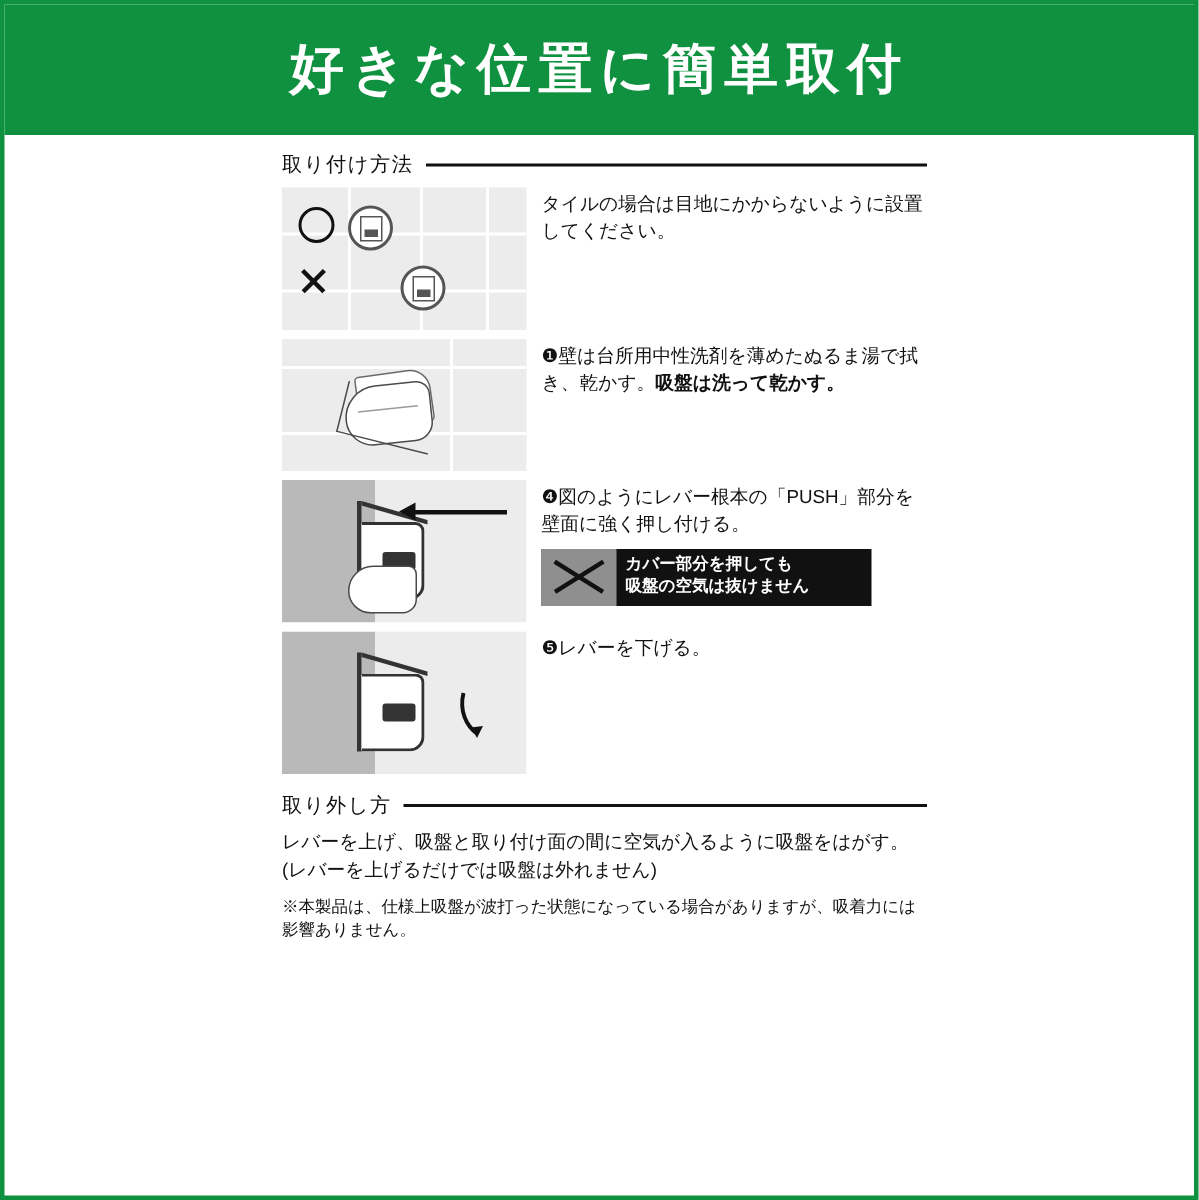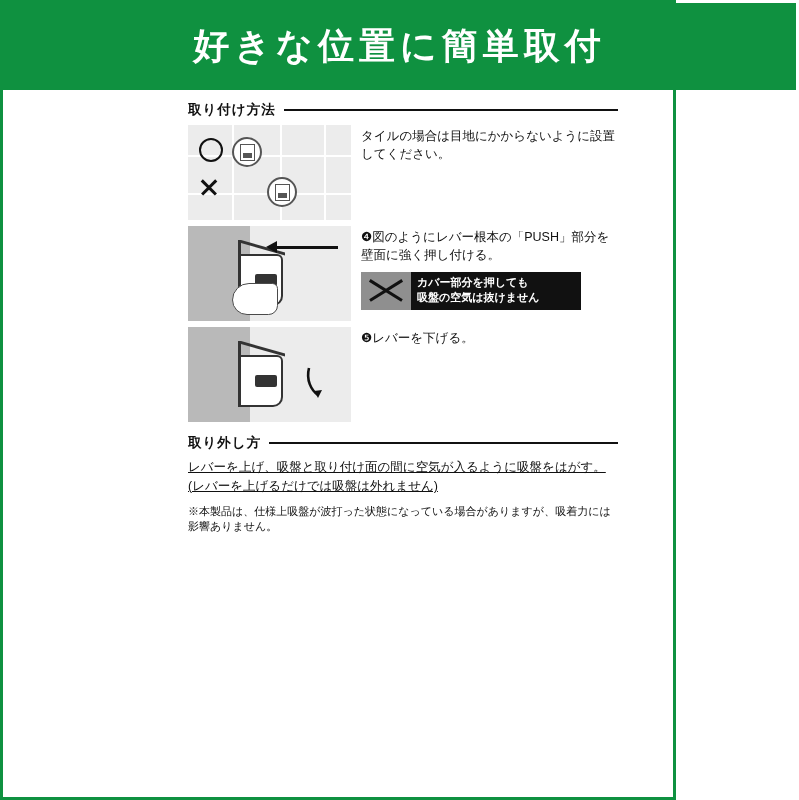--- a/index.html
+++ b/index.html
@@ -5,21 +5,21 @@
   html,body{margin:0;padding:0;}
   body{
     width:799px;height:800px;
     background:#ffffff;
     font-family:"Liberation Sans", sans-serif;
     color:#111;
     overflow:hidden;
   }
   .page{
     position:relative;
-    width:676px;height:800px;
+    width:799px;height:800px;
     box-sizing:border-box;
     border:3px solid #0f9140;
     background:#ffffff;
   }
   .header{
     position:absolute;left:0;top:0;
     width:793px;height:87px;
     background:#0f9140;
     display:flex;align-items:center;justify-content:center;
   }
@@ -33,21 +33,21 @@
     position:absolute;
     left:185px; top:98px;
     width:430px;
   }
   
   .sec-head{
     display:flex;align-items:center;
     margin-bottom:6px;
   }
   .sec-head .label{
-    font-size:13.5px;font-weight:bold;white-space:nowrap;letter-spacing:1px;
+    font-size:13.5px;font-weight:normal;white-space:nowrap;letter-spacing:1px;
   }
   .sec-head .rule{
     flex:1;height:2px;background:#111;margin-left:8px;
   }
   .steps{margin-top:4px;}
   .step{
     display:flex;
     align-items:flex-start;
     margin-bottom:6px;
   }
@@ -197,21 +197,21 @@
   }
   .caution .ico:before{transform:rotate(32deg);}
   .caution .ico:after{transform:rotate(-32deg);}
   .caution .ctext{
     padding:3px 6px;font-size:11px;line-height:1.35;font-weight:bold;
   }
 
   
   .removal{margin-top:12px;}
   .removal .body{
-    font-size:12.5px;line-height:1.5;margin-top:4px;text-decoration:underline;
+    font-size:12.5px;line-height:1.5;margin-top:4px;
   }
   .note{
     font-size:11px;line-height:1.45;margin-top:8px;
   }
 </style>
 </head>
 <body>
 
 <div class="page">
 
@@ -240,20 +240,34 @@
           <div class="cup" style="left:44px;top:12px;">
               <span class="lev"></span>
             </div>
           <div class="cup" style="left:79px;top:52px;">
               <span class="lev"></span>
             </div>
         </div>
         <div class="step-text">タイルの場合は目地にかからないように設置してください。</div>
       </div>
 
+      <div class="step">
+        <div class="fig f2">
+          <div class="wall-line" style="position:absolute;left:0;top:18px;width:163px;height:2px;background:#fff;"></div>
+          <div class="wall-line" style="position:absolute;left:0;top:62px;width:163px;height:2px;background:#fff;"></div>
+          <div class="wall-line" style="position:absolute;left:112px;top:0;width:2px;height:88px;background:#fff;"></div>
+          <div class="cloth"></div>
+          <div class="hand">
+              <span class="arm"></span>
+            </div>
+        </div>
+        <div class="step-text">
+          <span>❶壁は台所用中性洗剤を薄めたぬるま湯で拭き、乾かす。</span><b>吸盤は洗って乾かす。</b>
+        </div>
+      </div>
 
 
 
       <div class="step">
         <div class="fig fwall">
           <div class="gray"></div>
           <div class="lightgray"></div>
           <div class="bracket">
             <span class="top"></span>
             <span class="body"></span>

